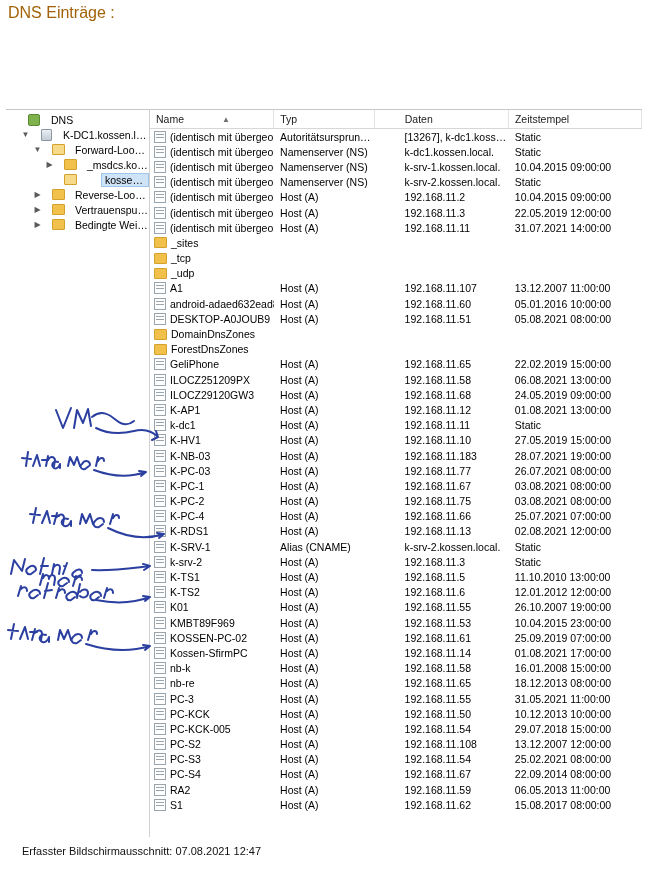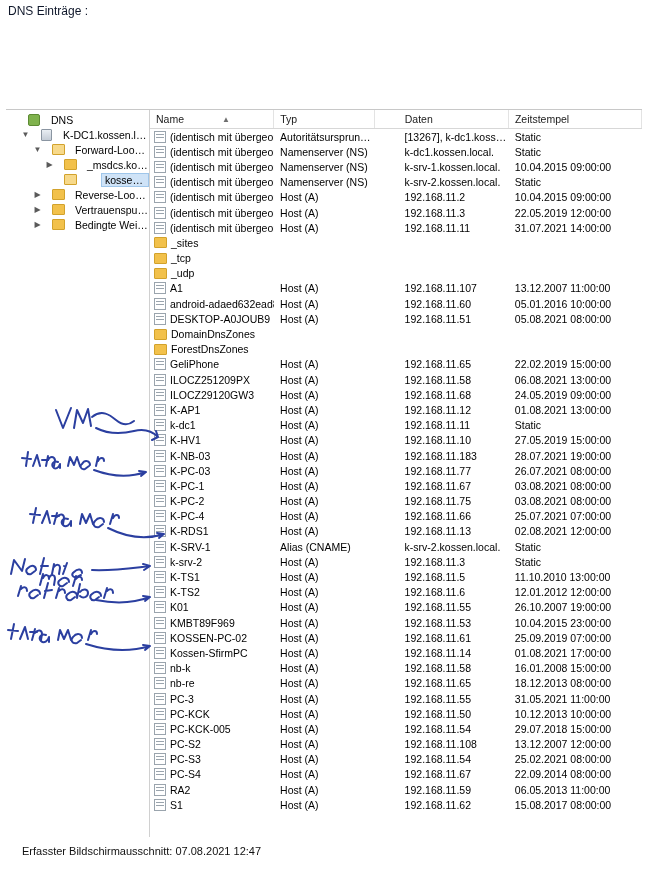--- a/index.html
+++ b/index.html
@@ -13,22 +13,22 @@
     font-family: "Liberation Sans", sans-serif;
     font-size: 11px;
     color: #000000;
     position: relative;
     overflow: hidden;
   }
   .page-title {
     position: absolute;
     left: 8px;
     top: 4px;
-    font-size: 12px;
-    color: #0f172a;
+    font-size: 16px;
+    color: #a16207;
   }
   .footer-note {
     position: absolute;
     left: 22px;
     top: 845px;
     font-size: 11px;
     color: #111;
   }
 
   

